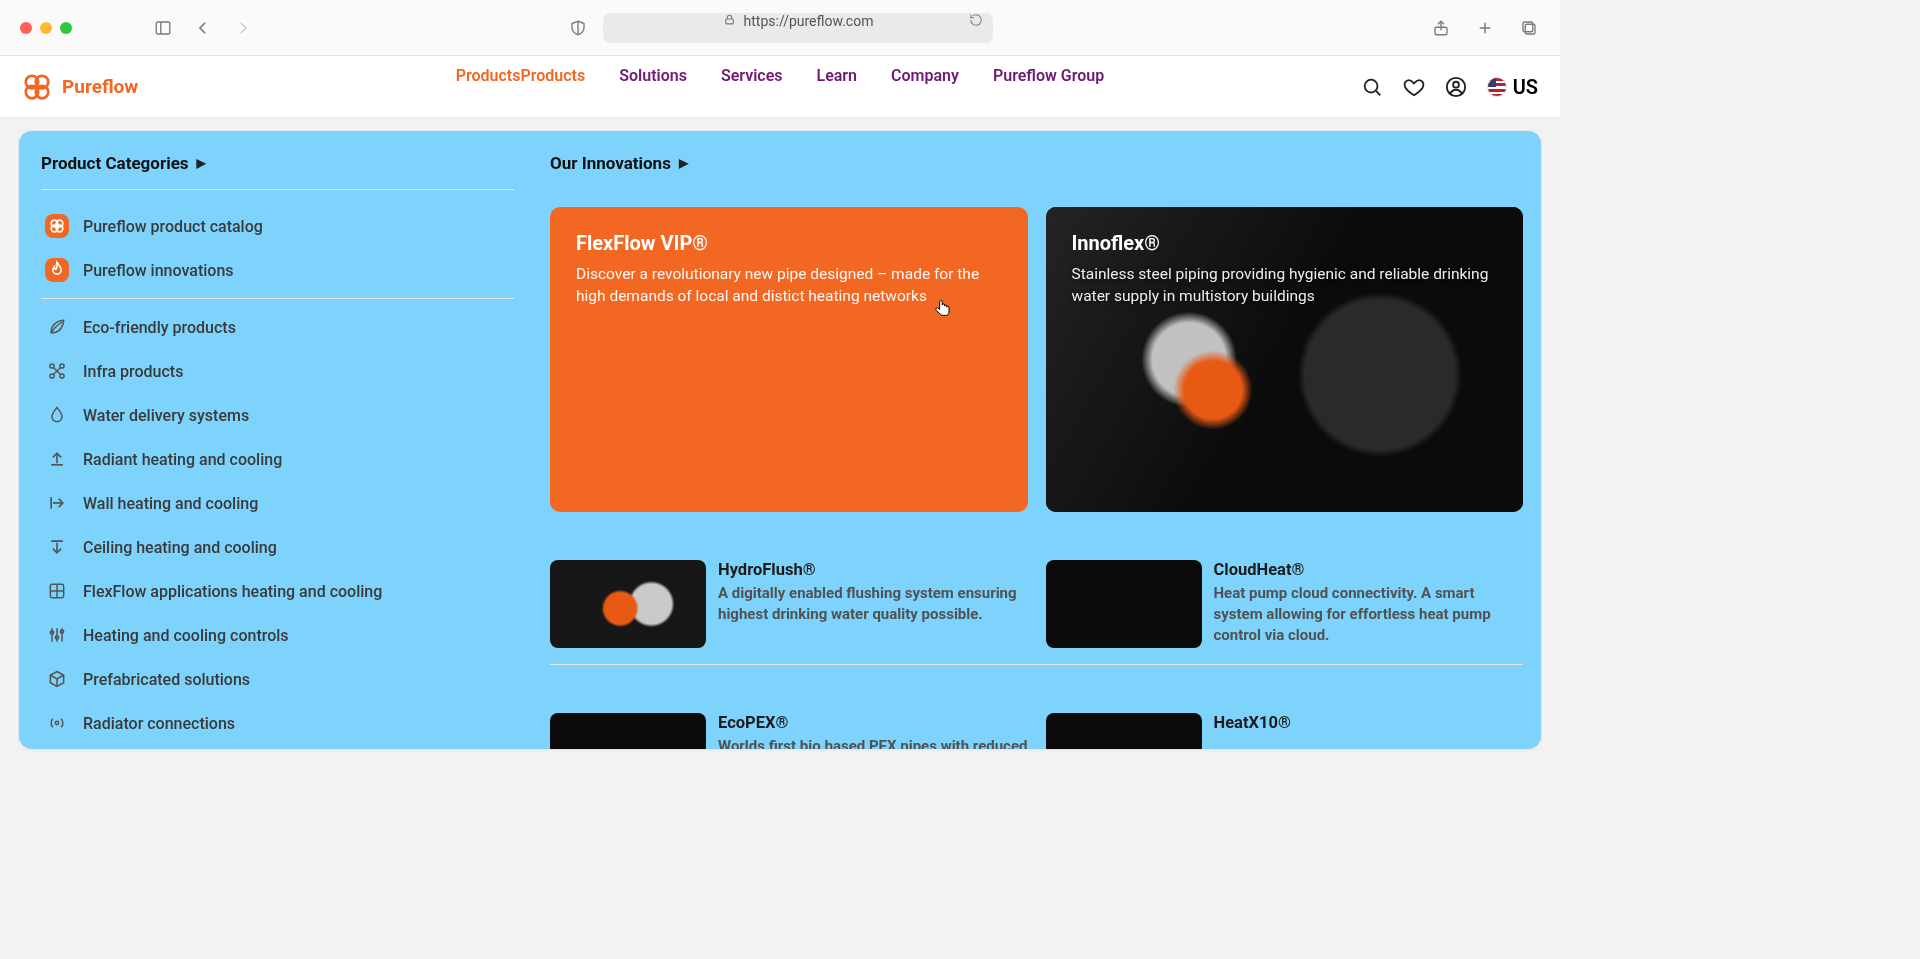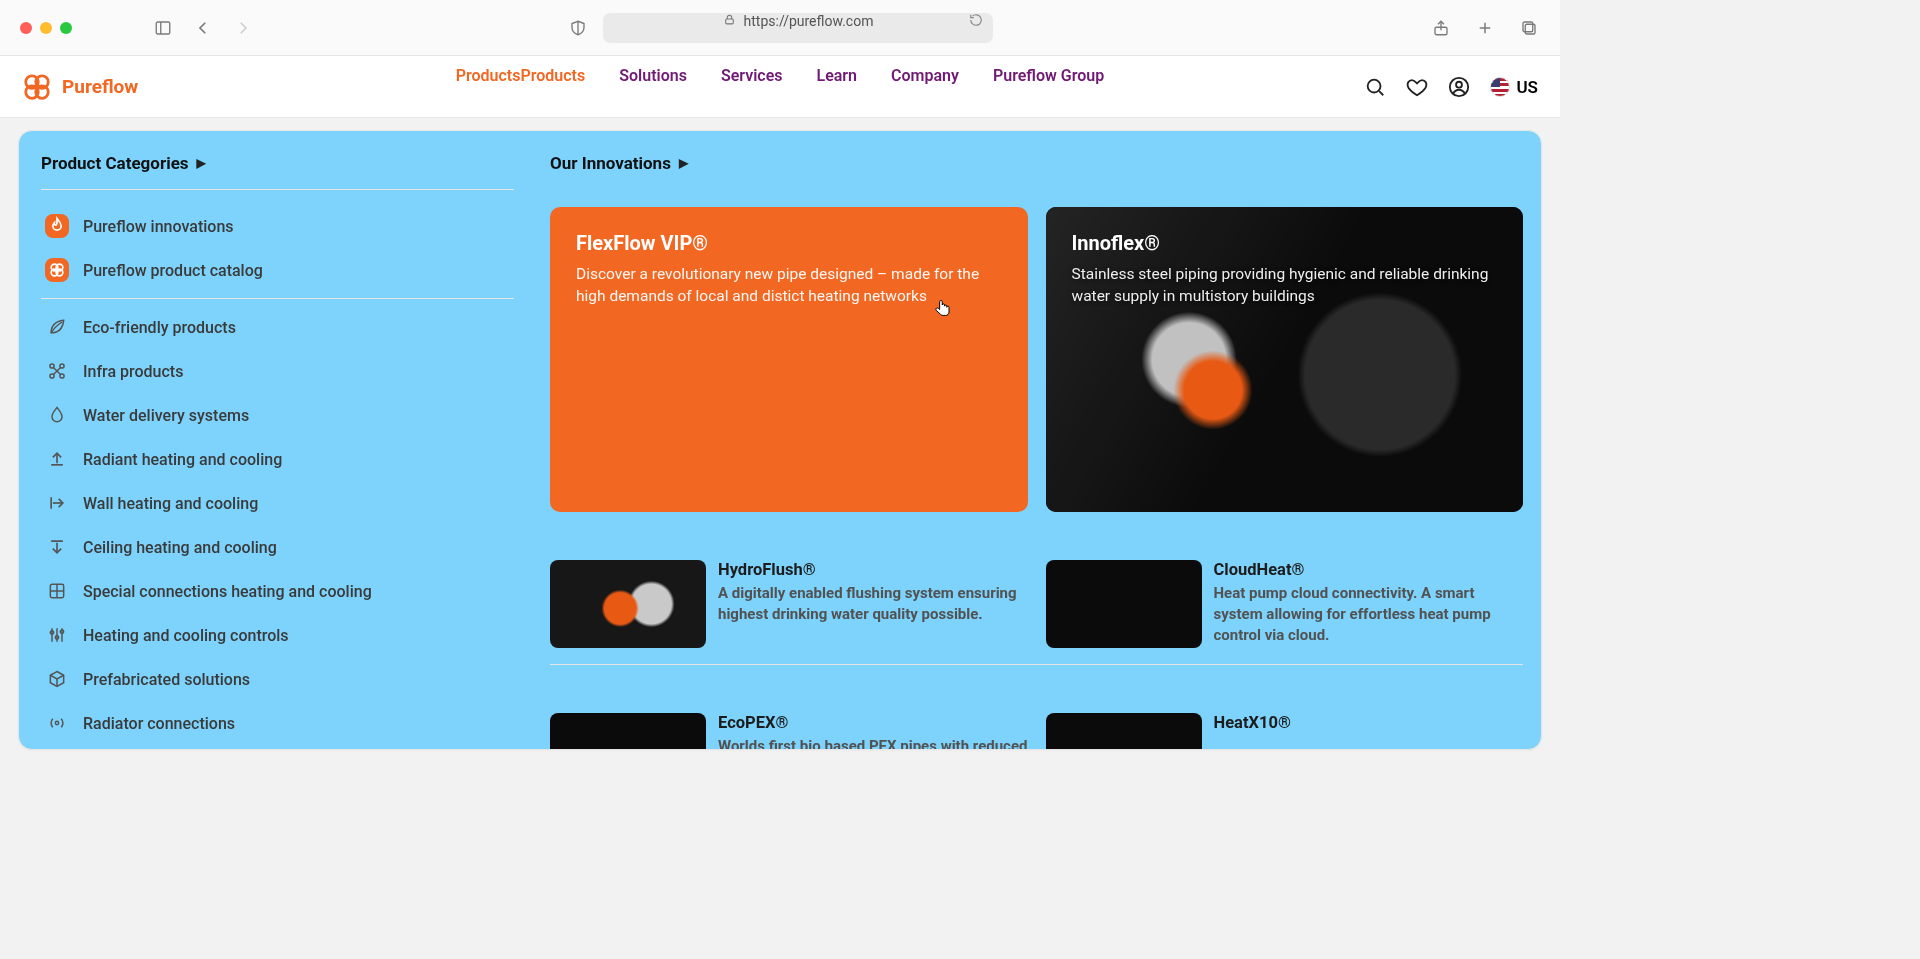--- a/index.html
+++ b/index.html
@@ -61,21 +61,21 @@
     border-bottom: 1px solid #e8e8e8;
   }
   .brand { display:flex; align-items:center; gap:10px;text-align:right;}
   .brand-logo { width:30px; height:30px; color:#f26722; }
   .brand-name { color:#f26722; font-weight:700; font-size:19px;}
   .main-nav { position:absolute; left:50%; transform:translateX(-50%); display:flex; gap:34px;}
   .nav-item { font-size:16px; font-weight:600; color:#701a75; cursor:pointer; padding-bottom:19px; border-bottom: 3px solid transparent;}
   .nav-item.active { color:#f26722;}
   .header-right { margin-left:auto; display:flex; gap:20px; align-items:center; }
   .header-icon { width:22px; height:22px; color:#222; cursor:pointer;}
-  .flag-chip { display:flex; align-items:center; gap:6px; font-weight:600; font-size:17px; cursor:pointer;}
+  .flag-chip { display:flex; align-items:center; gap:6px; font-weight:600; font-size:20px; cursor:pointer;}
   .flag { width:20px; height:20px; border-radius:50%; background:linear-gradient(#b22234 0 15%, #fff 15% 30%, #b22234 30% 45%, #fff 45% 60%, #b22234 60% 75%, #fff 75% 90%, #b22234 90% 100%); position:relative; overflow:hidden; border:1px solid #ddd;}
   .flag::before{ content:""; position:absolute; left:0; top:0; width:46%; height:55%; background:#3c3b6e;}
   
   .mega {
     margin: 12px 18px 0 18px;
     background:#7dd3fc;
     border:1px solid #e6e6e6;
     border-radius:14px;
     height: 620px;
     display:flex;
@@ -267,35 +267,35 @@
   <aside class="sidebar">
     <div class="section-title">
       <span>Product Categories</span>
       <span class="caret">▶</span>
     </div>
     <div class="divider"></div>
     <div class="cat-list">
       <div class="cat-item pinned">
         <span class="cat-ico">
           <svg viewBox="0 0 24 24" fill="none" stroke="currentColor" stroke-width="2">
-              <path d="M12 3c2 3 5 5 5 9a5 5 0 0 1-10 0c0-2 1-3 2-4-0.2 2 0.5 3 1.5 3 1.5 0 1.5-2 1.5-8z"></path>
-            </svg>
-        </span>
-        <span>Pureflow innovations</span>
-      </div>
-      <div class="cat-item pinned">
-        <span class="cat-ico">
-          <svg viewBox="0 0 24 24" fill="none" stroke="currentColor" stroke-width="2">
               <circle cx="9" cy="9" r="4"></circle>
               <circle cx="15" cy="9" r="4"></circle>
               <circle cx="9" cy="15" r="4"></circle>
               <circle cx="15" cy="15" r="4"></circle>
             </svg>
         </span>
         <span>Pureflow product catalog</span>
+      </div>
+      <div class="cat-item pinned">
+        <span class="cat-ico">
+          <svg viewBox="0 0 24 24" fill="none" stroke="currentColor" stroke-width="2">
+              <path d="M12 3c2 3 5 5 5 9a5 5 0 0 1-10 0c0-2 1-3 2-4-0.2 2 0.5 3 1.5 3 1.5 0 1.5-2 1.5-8z"></path>
+            </svg>
+        </span>
+        <span>Pureflow innovations</span>
       </div>
     </div>
     <div class="inner-divider"></div>
     <div class="cat-list">
       <div class="cat-item">
         <span class="cat-ico">
             <svg viewBox="0 0 24 24" fill="none" stroke="currentColor" stroke-width="1.8">
               <path d="M5 19C5 9 12 5 20 4c-1 9-5 15-15 15z"></path>
               <path d="M5 19c3-5 7-9 13-13"></path>
             </svg>
@@ -353,21 +353,21 @@
         <span>Ceiling heating and cooling</span>
       </div>
       <div class="cat-item">
         <span class="cat-ico">
             <svg viewBox="0 0 24 24" fill="none" stroke="currentColor" stroke-width="1.8">
               <rect x="4" y="4" width="16" height="16" rx="2"></rect>
               <line x1="4" y1="12" x2="20" y2="12"></line>
               <line x1="12" y1="4" x2="12" y2="20"></line>
             </svg>
           </span>
-        <span>Special connections heating and cooling</span>
+        <span>FlexFlow applications heating and cooling</span>
       </div>
       <div class="cat-item">
         <span class="cat-ico">
             <svg viewBox="0 0 24 24" fill="none" stroke="currentColor" stroke-width="1.8">
               <line x1="6" y1="4" x2="6" y2="20"></line>
               <circle cx="6" cy="9" r="2"></circle>
               <line x1="12" y1="4" x2="12" y2="20"></line>
               <circle cx="12" cy="15" r="2"></circle>
               <line x1="18" y1="4" x2="18" y2="20"></line>
               <circle cx="18" cy="8" r="2"></circle>

